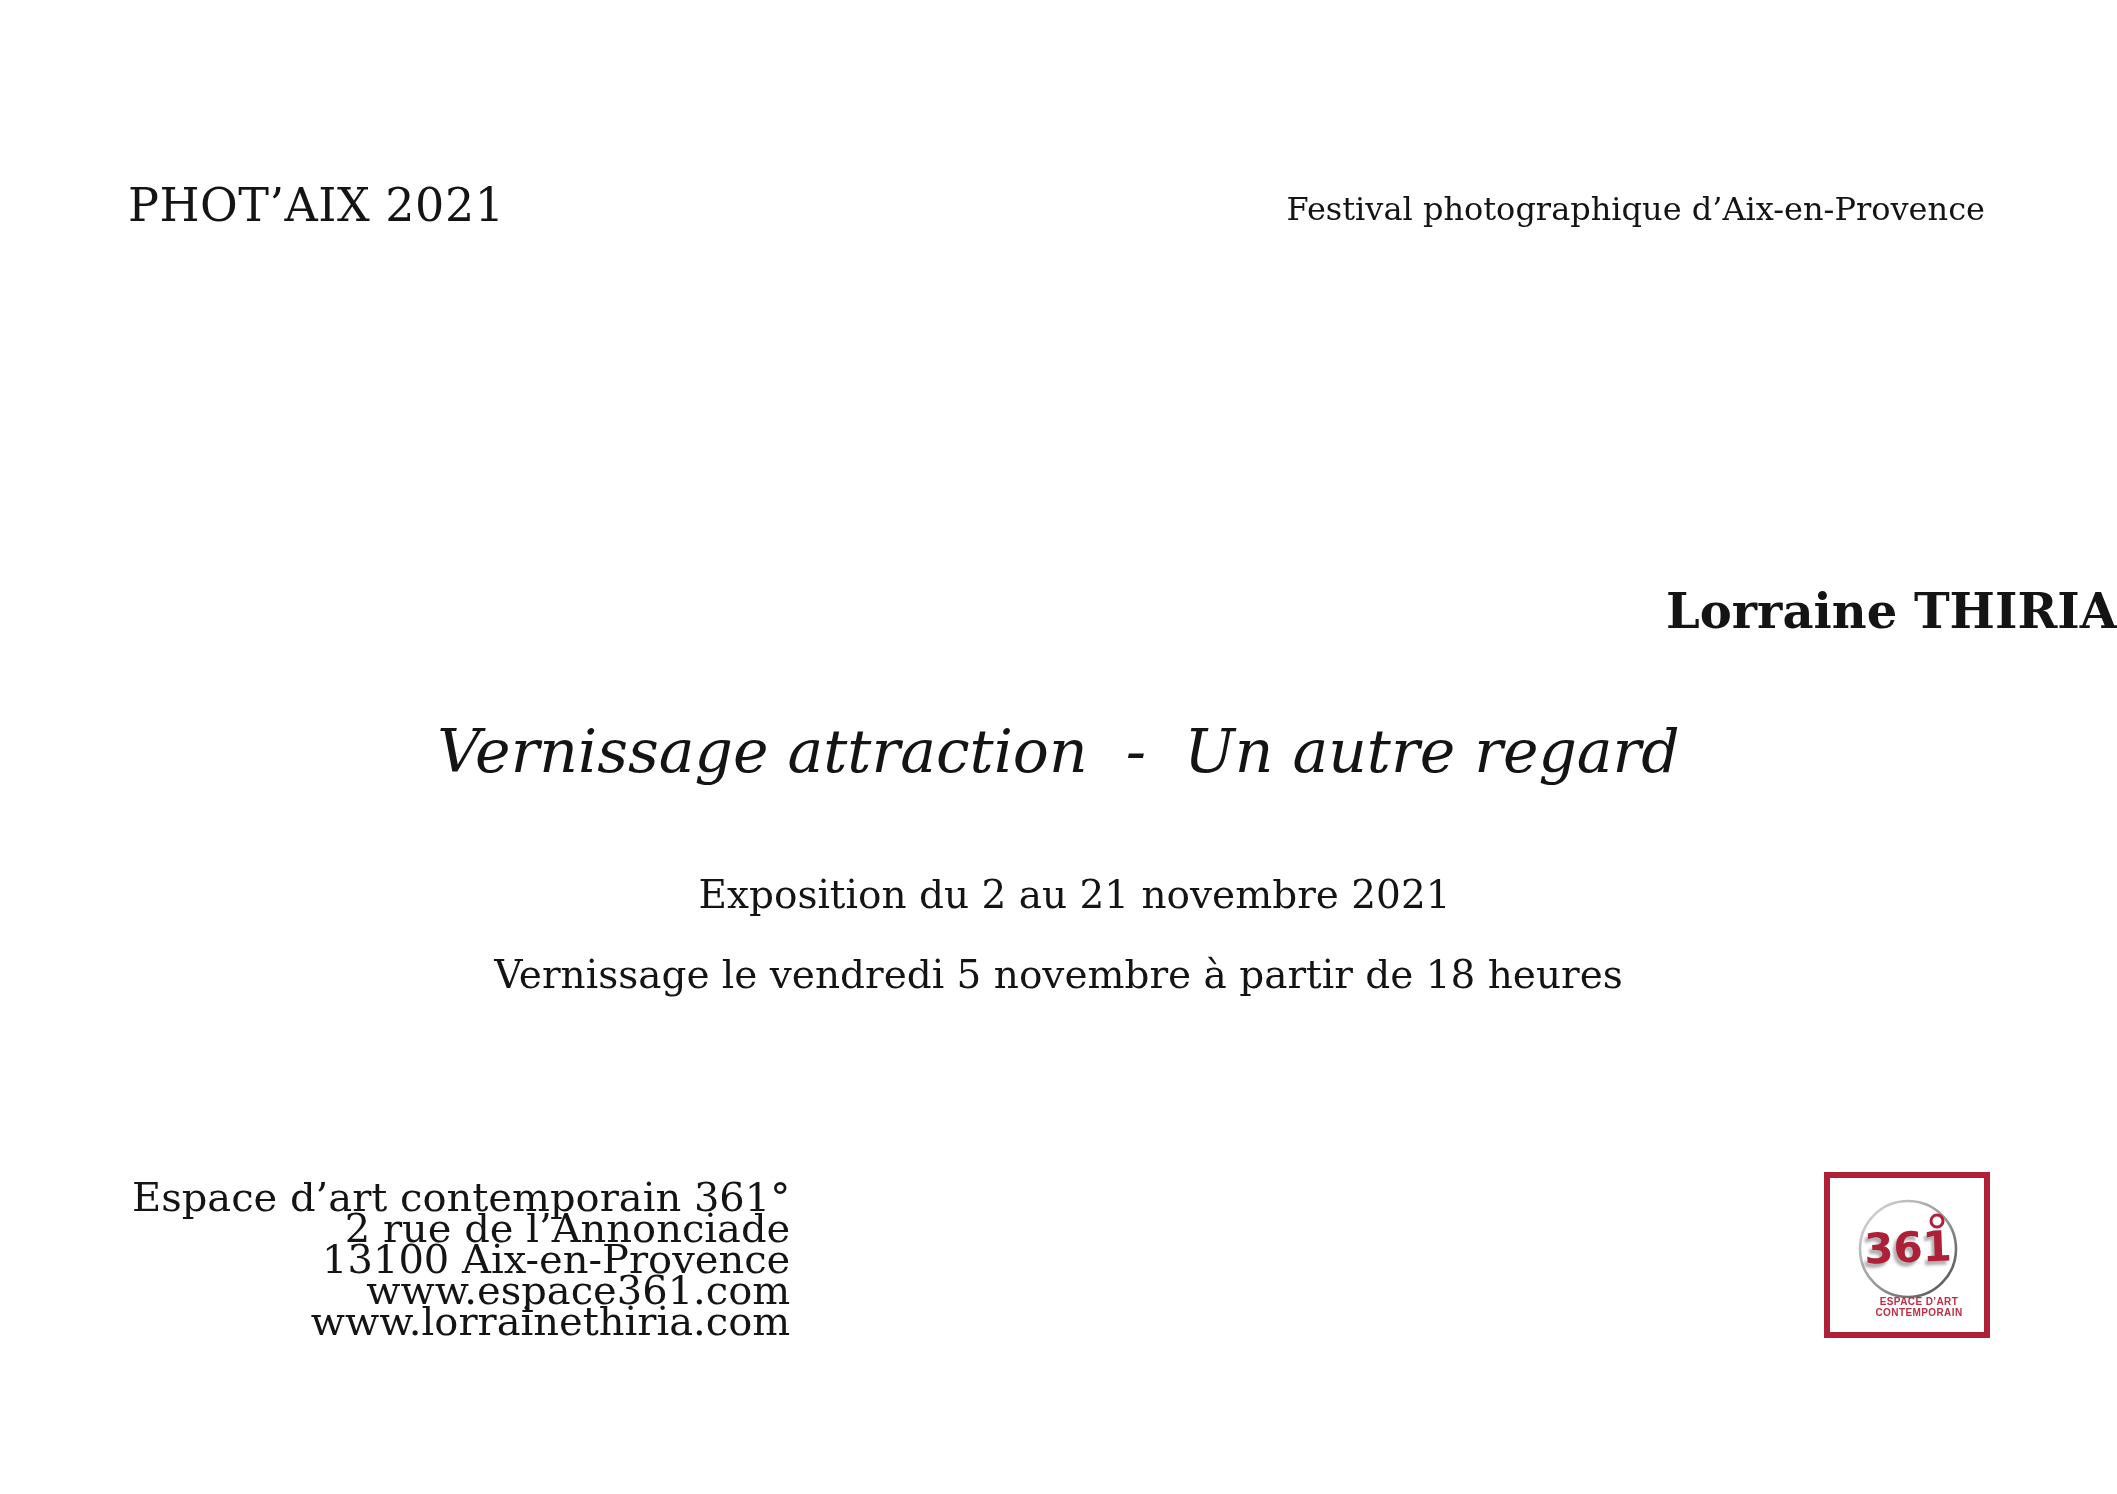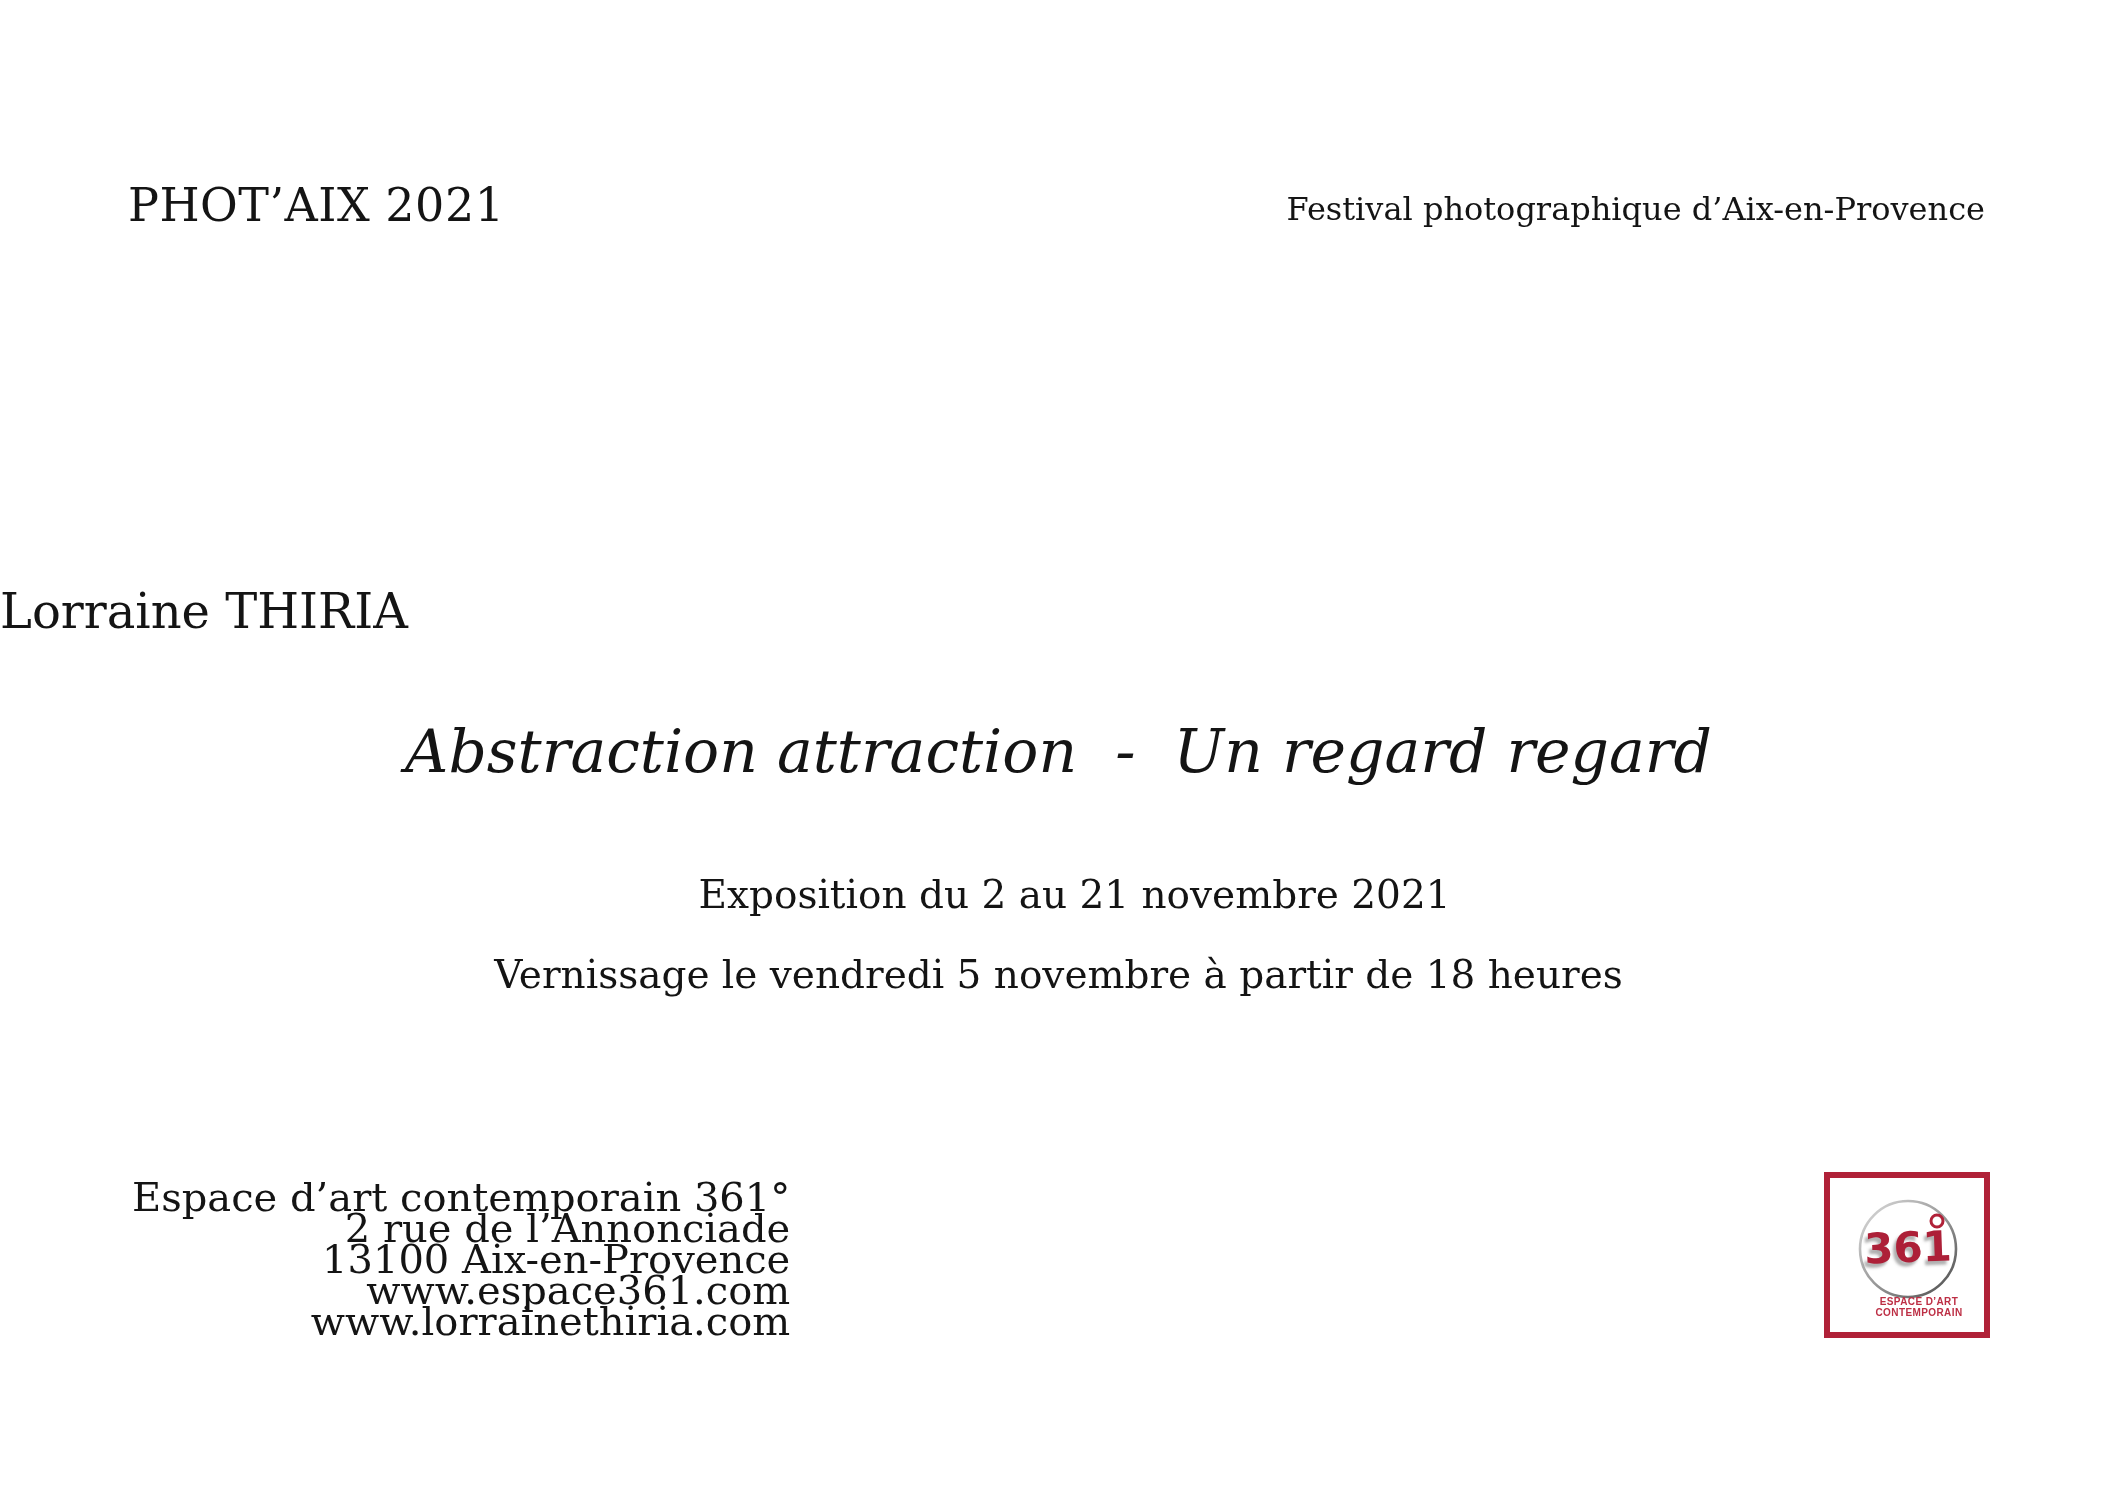--- a/index.html
+++ b/index.html
@@ -27,23 +27,23 @@
     top: 190px;
     font-size: 32px;
   }
 
   
   .artist {
     position: absolute;
     left: 0;
     width: 100%;
     top: 583px;
-    text-align: left;
+    text-align: right;
     font-size: 48px;
-    font-weight: normal;
+    font-weight: bold;
   }
   .expo-title {
     position: absolute;
     left: 0;
     width: 100%;
     top: 716px;
     text-align: center;
     font-size: 60px;
     font-style: italic;
     white-space: pre;
@@ -127,21 +127,21 @@
 <body>
 
 <div class="page">
 
   <div class="hdr-left">PHOT’AIX 2021</div>
 
   <div class="hdr-right">Festival photographique d’Aix-en-Provence</div>
 
   <div class="artist">Lorraine THIRIA</div>
 
-  <div class="expo-title">Abstraction attraction  -  Un regard regard</div>
+  <div class="expo-title">Vernissage attraction  -  Un autre regard</div>
 
   <div class="dates">Exposition du 2 au 21 novembre 2021</div>
 
   <div class="vernissage">Vernissage le vendredi 5 novembre à partir de 18 heures</div>
 
   <div class="address">
     <div>Espace d’art contemporain 361°</div>
     <div>2 rue de l’Annonciade</div>
     <div>13100 Aix-en-Provence</div>
     <div>www.espace361.com</div>

